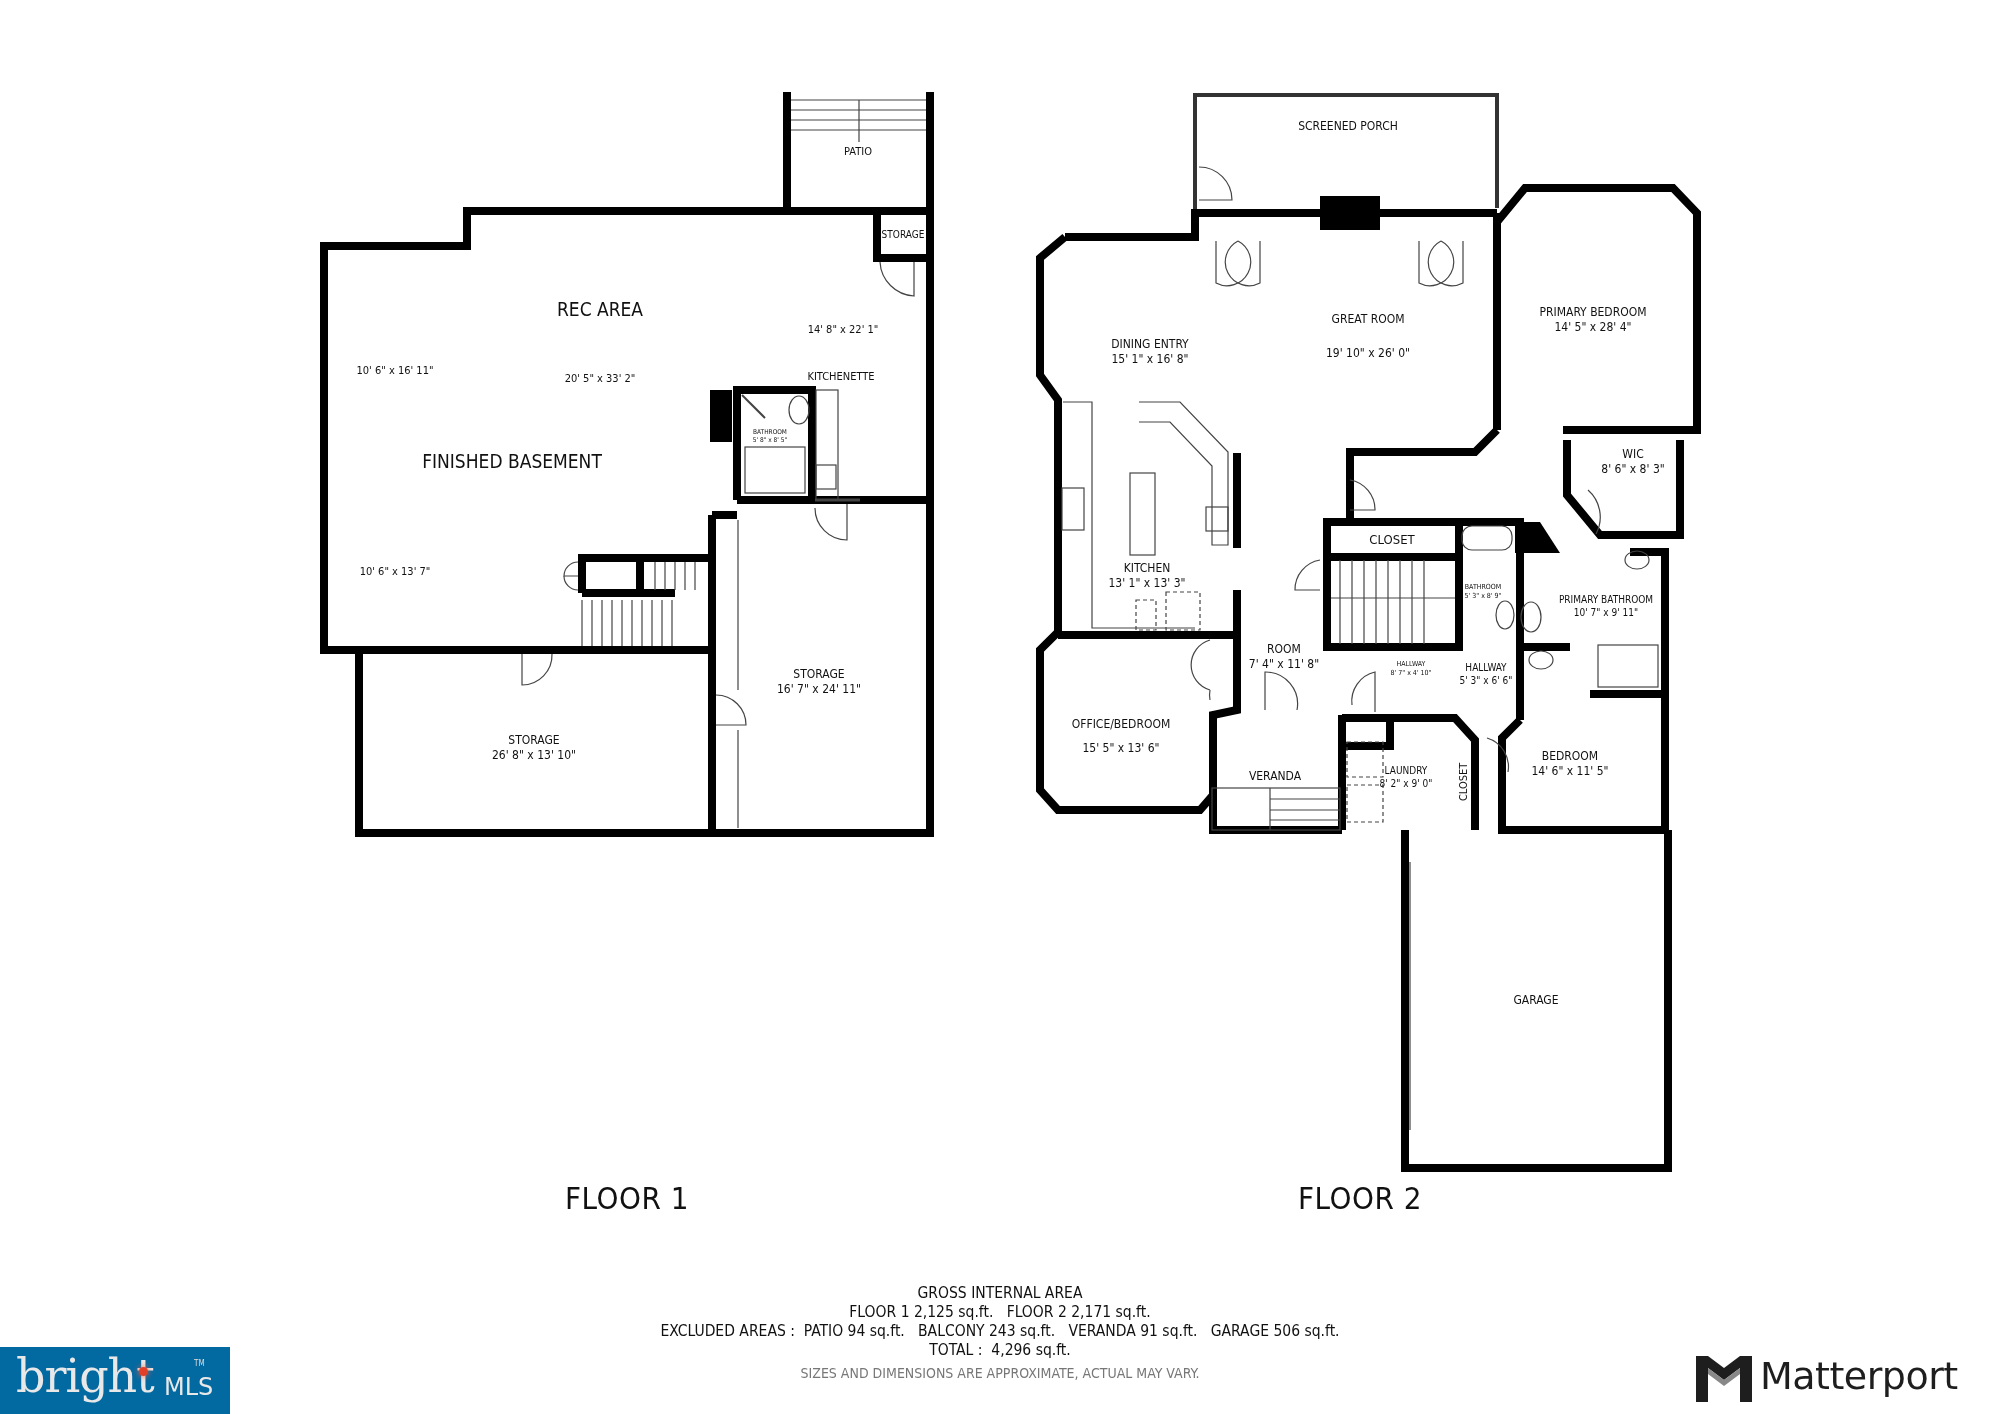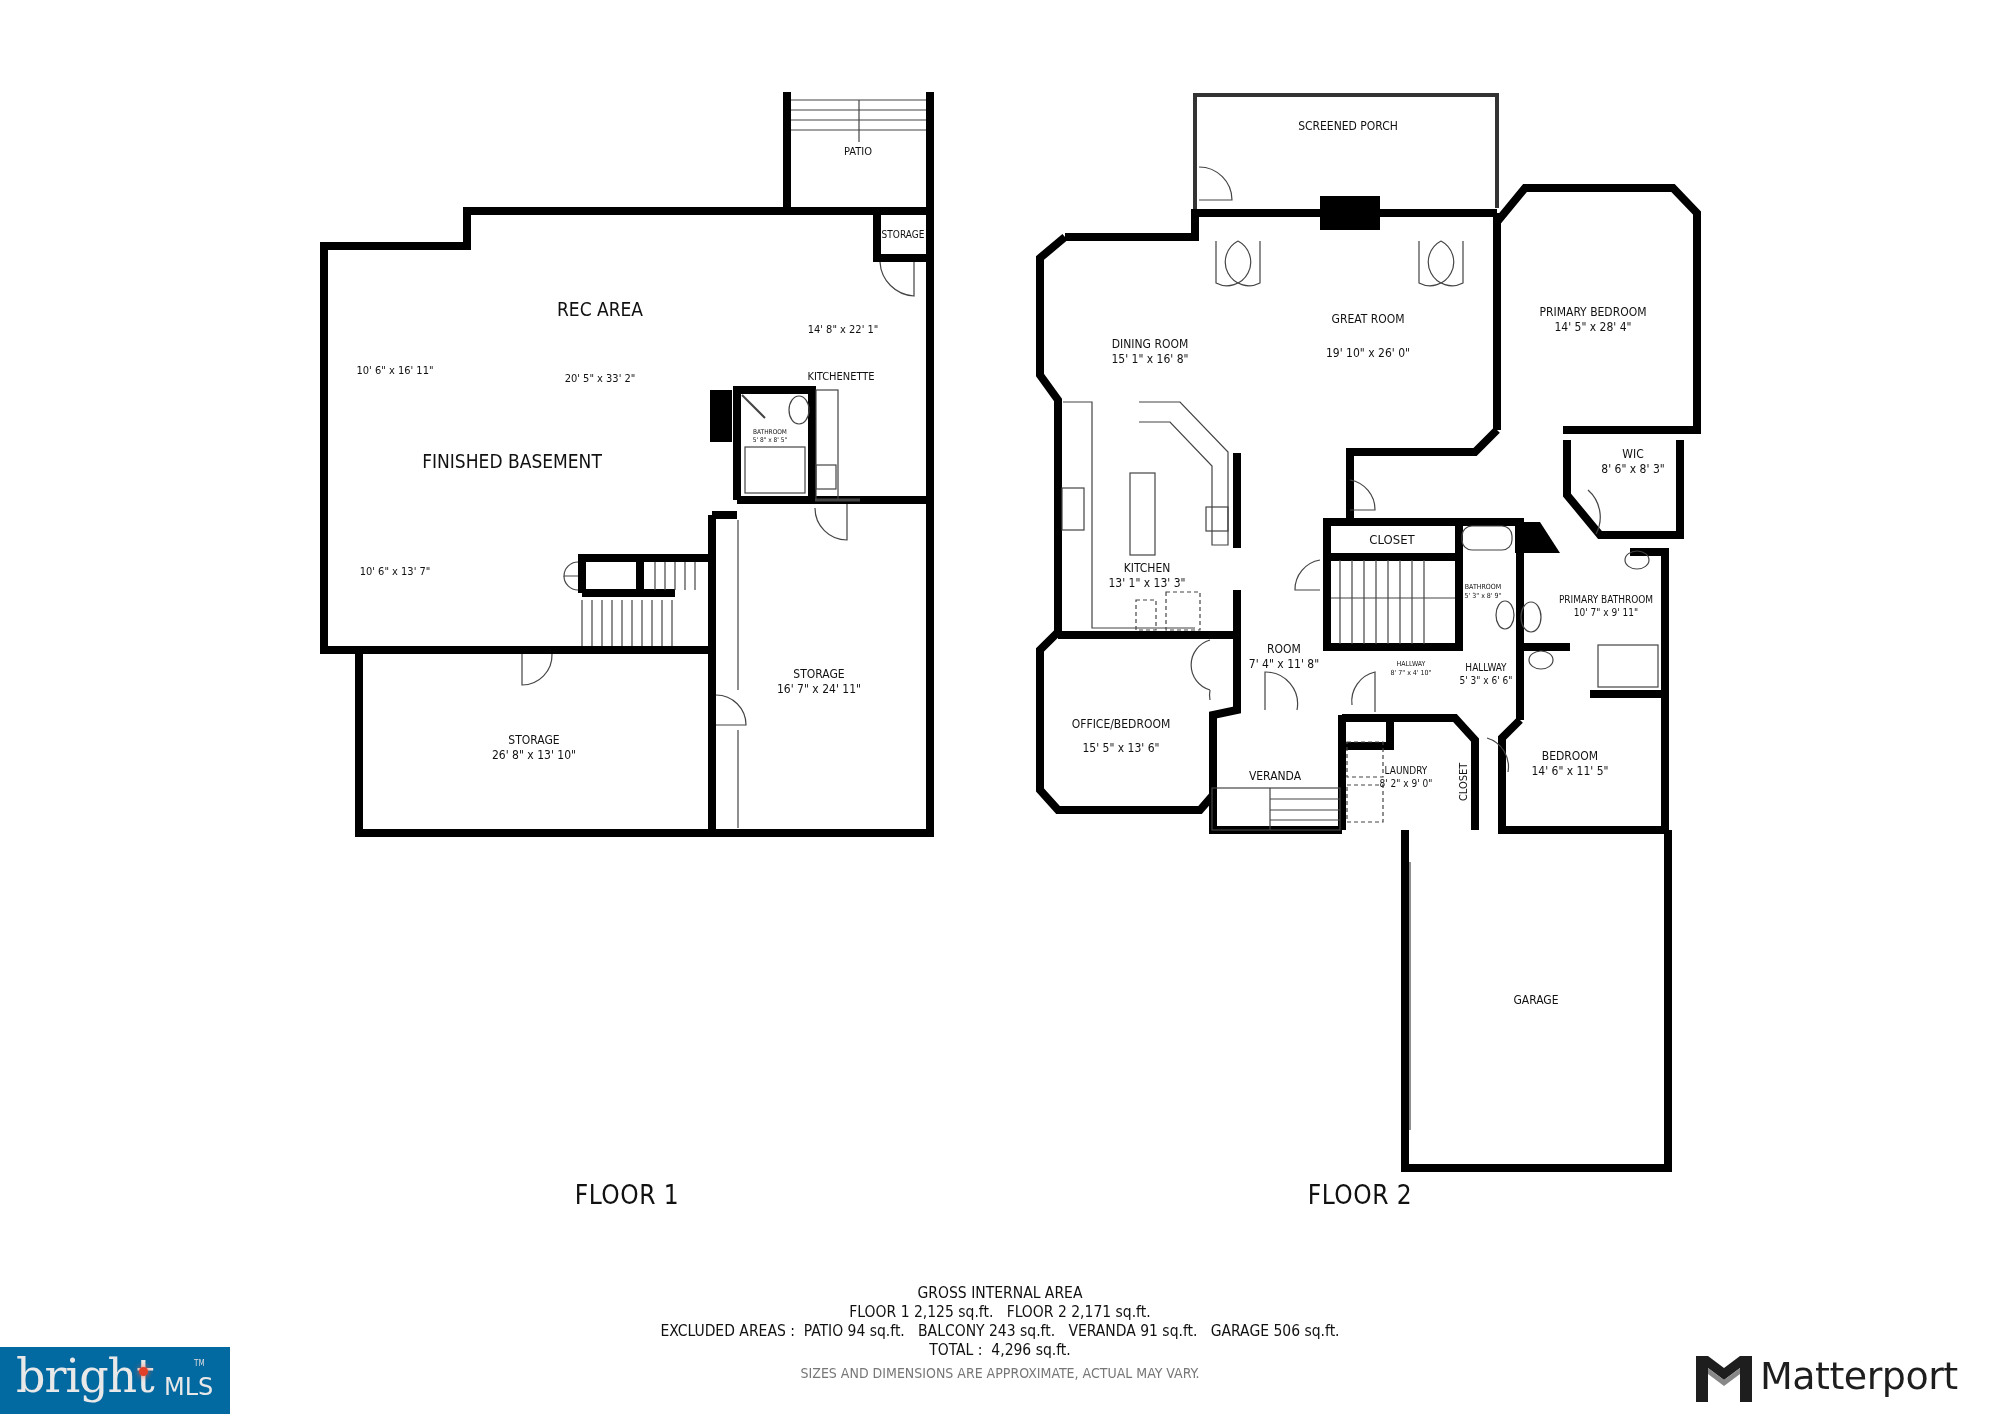--- a/index.html
+++ b/index.html
@@ -2,21 +2,21 @@
 <html><head>
 <meta charset="utf-8">
 <style>
   html,body{margin:0;padding:0;background:#fff;}
   body{width:2000px;height:1414px;position:relative;overflow:hidden;font-family:"DejaVu Sans Condensed","DejaVu Sans",sans-serif;color:#111;}
   #plan{position:absolute;left:0;top:0;}
   .lbl{position:absolute;text-align:center;transform:translateX(-50%);white-space:nowrap;line-height:1.25;color:#111;}
   .lbl .d{display:block;}
   .s10{font-size:10px}.s11{font-size:11px}.s12{font-size:12px}.s13{font-size:13px}
   .big{font-size:19px}
-  .floor-label{position:absolute;font-size:26px;transform:translateX(-50%);letter-spacing:0.5px;}
+  .floor-label{position:absolute;font-size:31px;transform:translateX(-50%);letter-spacing:0.5px;}
   #summary{position:absolute;left:1000px;top:1284px;transform:translateX(-50%);text-align:center;font-size:15.5px;line-height:19px;width:760px;}
   #summary .note{color:#777;font-size:14px;margin-top:4px;}
   #bright{position:absolute;left:0;top:1347px;width:230px;height:69px;background:#0369a1;}
   #bright .word{position:absolute;left:16px;top:2px;font-family:"DejaVu Serif",serif;font-size:46px;color:#e8e8e8;letter-spacing:-1px;}
   #bright .mls{position:absolute;left:164px;top:26px;font-family:"DejaVu Sans",sans-serif;font-size:24px;color:#e8e8e8;}
   #bright .tm{position:absolute;left:150px;top:12px;font-size:8px;color:#ddd;margin-left:44px;}
   #bright .star{position:absolute;left:139px;top:20px;width:9px;height:9px;background:#e0402a;border-radius:50%;box-shadow:0 0 6px #ff5a3a;}
   #matterport{position:absolute;left:1690px;top:1348px;height:60px;width:310px;}
   #matterport .word{position:absolute;left:70px;top:6px;font-family:"DejaVu Sans",sans-serif;font-weight:normal;font-size:38px;color:#1e1e1e;letter-spacing:-0.5px;}
 </style>
@@ -210,21 +210,21 @@
     </div>
 </div>
 
 <div>
   <div class="lbl s12" style="left:1348px;top:119px;"><span>SCREENED PORCH</span></div>
   <div class="lbl s12" style="left:1368px;top:312px;">
       <span class="d">GREAT ROOM</span>
       <span class="d" style="margin-top:19px">19' 10" x 26' 0"</span>
     </div>
   <div class="lbl s12" style="left:1150px;top:337px;">
-      <span class="d">DINING ROOM</span>
+      <span class="d">DINING ENTRY</span>
       <span class="d">15' 1" x 16' 8"</span>
     </div>
   <div class="lbl s12" style="left:1593px;top:305px;">
       <span class="d">PRIMARY BEDROOM</span>
       <span class="d">14' 5" x 28' 4"</span>
     </div>
   <div class="lbl s12" style="left:1633px;top:447px;">
       <span class="d">WIC</span>
       <span class="d">8' 6" x 8' 3"</span>
     </div>

